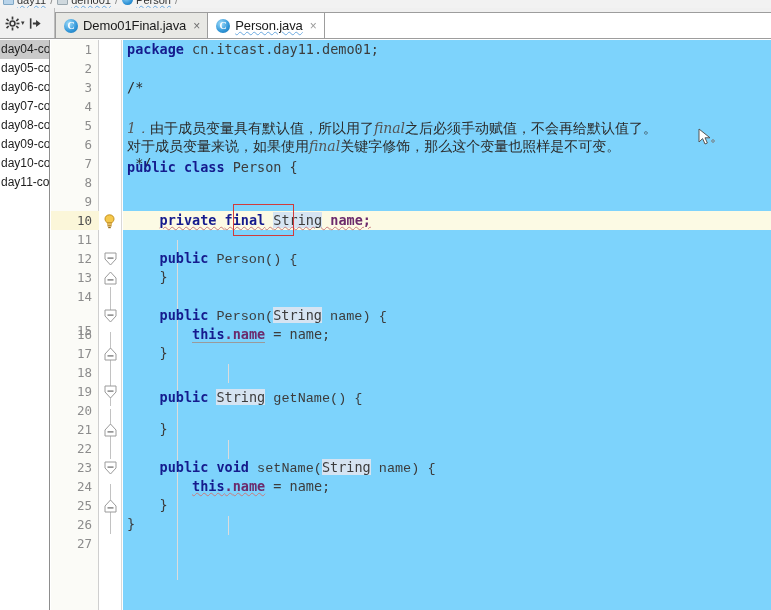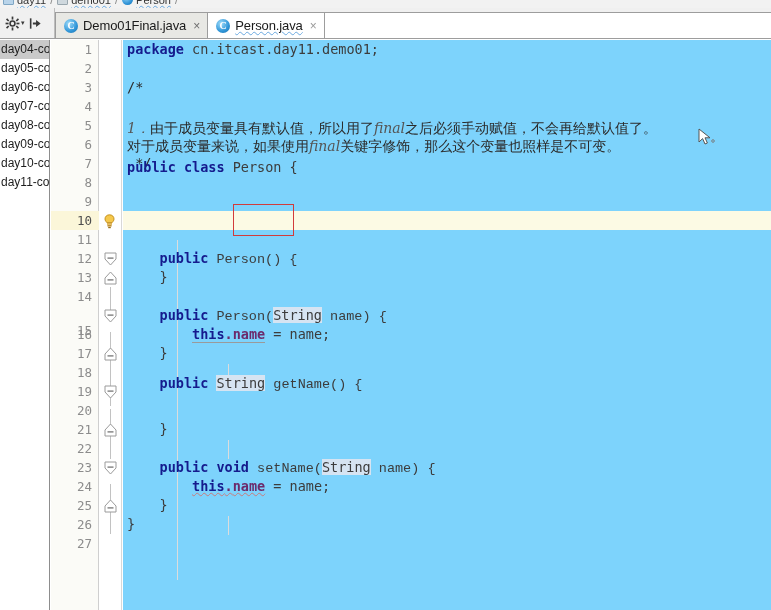--- a/index.html
+++ b/index.html
@@ -523,33 +523,34 @@
       <div class="codeline" style="top:38px;"><span class="cmt">/*</span></div>
 
       <div class="codeline cjk" style="top:57px;margin-top:40px;"><span>对于成员变量来说，如果使用</span><span class="fi">final</span><span>关键字修饰，那么这个变量也照样是不可变。</span></div>
 
       <div class="codeline cjk" style="top:79px;"><span class="fi">1．</span><span>由于成员变量具有默认值，所以用了</span><span class="fi">final</span><span>之后必须手动赋值，不会再给默认值了。</span></div>
 
       <div class="codeline" style="top:114px;"><span class="cmt"> */</span></div>
 
       <div class="codeline" style="top:118px;"><span class="kw">public</span><span class="plain"> </span><span class="kw">class</span><span class="plain"> </span><span class="plain">Person {</span></div>
 
+      <div class="codeline" style="top:171px;"><span class="plain">    </span><span class="kw wavy">private</span><span class="plain wavy"> </span><span class="kw wavy">final</span><span class="plain wavy"> </span><span class="typ wavy">String</span><span class="plain wavy"> </span><span class="fld wavy">name;</span></div>
       <div class="redbox" style="top:164px; left:110px; width:61px; height:32px;"></div>
 
       <div class="codeline" style="top:209px;"><span class="plain">    </span><span class="kw">public</span><span class="plain"> </span><span class="typ-plain">Person() {</span></div>
 
       <div class="codeline" style="top:228px;"><span class="plain">    </span><span class="plain">}</span></div>
 
       <div class="codeline" style="top:266px;"><span class="plain">    </span><span class="kw">public</span><span class="plain"> </span><span class="typ-plain">Person(</span><span class="typ">String</span><span class="typ-plain"> name) {</span></div>
 
       <div class="codeline" style="top:285px;"><span class="plain">        </span><span class="kw wavy-b">this</span><span class="fld wavy-b">.</span><span class="fld wavy-b">name</span><span class="plain"> = name;</span></div>
 
       <div class="codeline" style="top:304px;"><span class="plain">    </span><span class="plain">}</span></div>
 
-      <div class="codeline" style="top:334px;text-align:right;"><span class="plain">    </span><span class="kw">public</span><span class="plain"> </span><span class="typ">String</span><span class="plain"> </span><span class="typ-plain">getName() {</span></div>
+      <div class="codeline" style="top:348px;text-align:right;"><span class="plain">    </span><span class="kw">public</span><span class="plain"> </span><span class="typ">String</span><span class="plain"> </span><span class="typ-plain">getName() {</span></div>
 
 
       <div class="codeline" style="top:380px;"><span class="plain">    </span><span class="plain">}</span></div>
 
       <div class="codeline" style="top:418px;"><span class="plain">    </span><span class="kw">public</span><span class="plain"> </span><span class="kw">void</span><span class="plain"> </span><span class="typ-plain">setName(</span><span class="typ">String</span><span class="typ-plain"> name) {</span></div>
 
       <div class="codeline" style="top:437px;"><span class="plain">        </span><span class="kw wavy">this</span><span class="fld wavy">.</span><span class="fld wavy">name</span><span class="plain"> = name;</span></div>
 
       <div class="codeline" style="top:456px;"><span class="plain">    </span><span class="plain">}</span></div>
 

